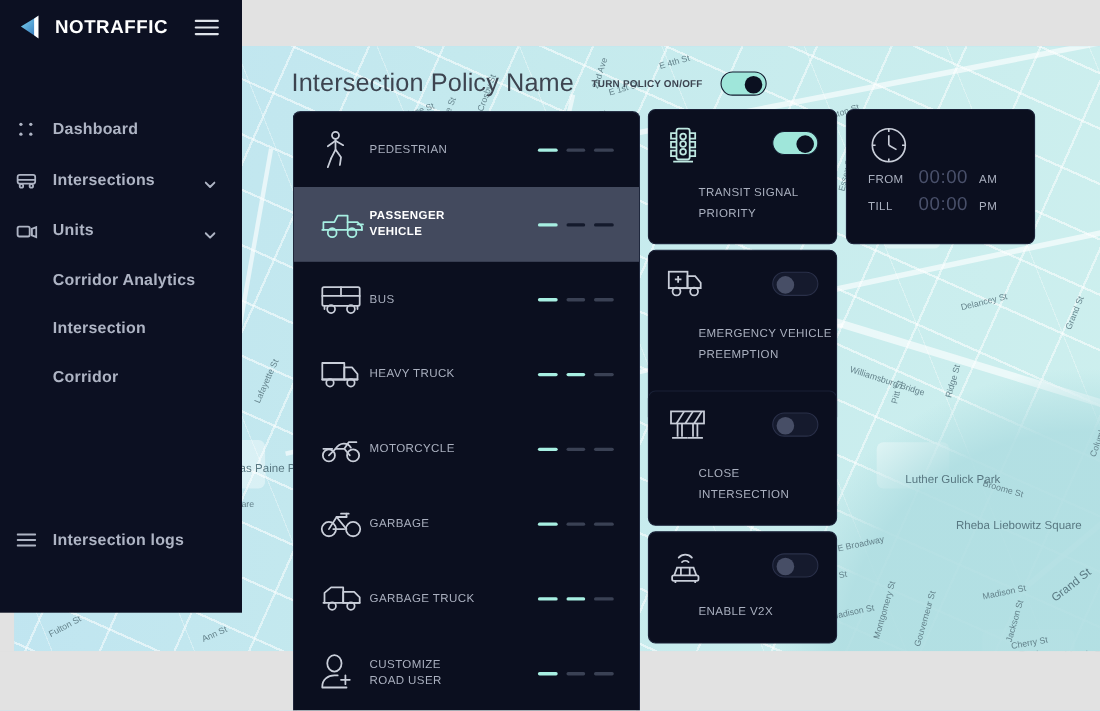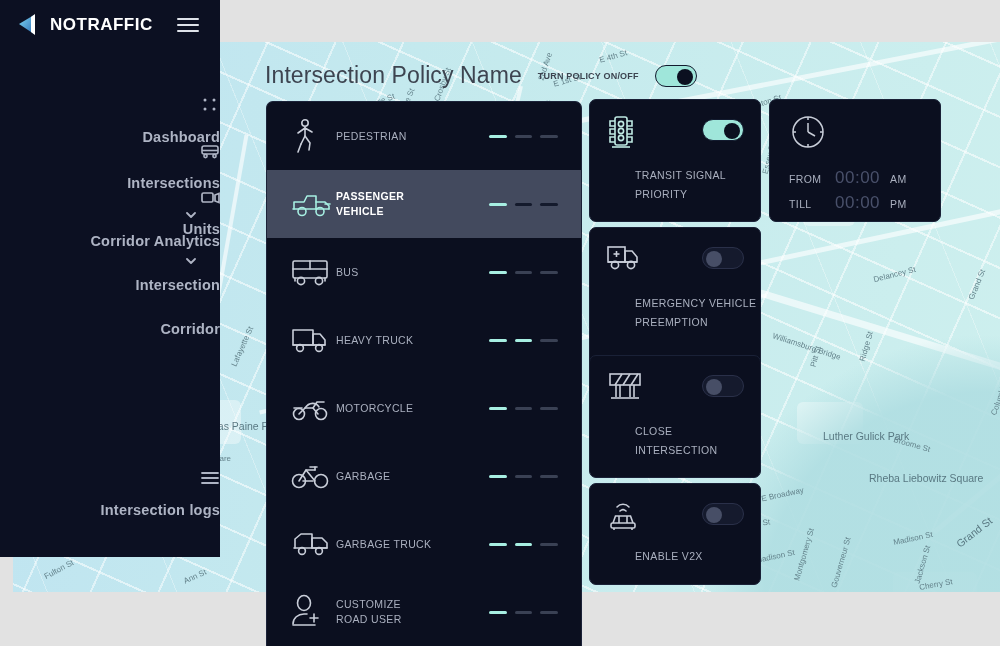--- a/index.html
+++ b/index.html
@@ -76,21 +76,21 @@
   .brand-word{
     color:#ffffff; font-size:17px; letter-spacing:.5px; font-weight:700;
   }
   .burger{
     margin-left:14px; width:22px; display:flex; flex-direction:column; gap:4px; cursor:pointer;
   }
   .burger i{ display:block; height:2px; background:#dfe3ea; border-radius:1px; }
 
   .nav{ margin-top:45px; }
   .nav-item{
-    display:flex; align-items:flex-end; height:46px; padding-left:14px; gap:14px; cursor:pointer;flex-direction:column;
+    display:flex; align-items:center; height:46px; padding-left:14px; gap:14px; cursor:pointer;
   }
   .nav-ico{ width:20px; height:20px; flex:0 0 auto; display:flex; align-items:center; justify-content:center; }
   .nav-label{ font-size:14.5px; color:#aeb4c4; font-weight:700; letter-spacing:.2px; }
   .nav-item.active .nav-label{ color:#ffffff; }
   .nav-item.sub{ padding-left:48px; height:44px; }
   .nav-item.sub .nav-label{ font-weight:700; color:#aeb4c4; }
   .chev{ margin-left:auto; margin-right:24px; width:10px; height:10px; }
   .nav-logs{ position:absolute; left:0; top:468px; width:100%; }
 
   
@@ -147,21 +147,21 @@
   #card-tsp .card-label{ top:66px; }
   #card-evp{ left:589px; top:227px; width:172px; height:159px; }
   #card-evp .card-label{ top:66px; }
   #card-close{ left:589px; top:355px; width:172px; height:123px; }
   #card-close .card-label{ top:66px; }
   #card-v2x{ left:589px; top:483px; width:172px; height:102px; }
   #card-v2x .card-label{ top:63px; }
 
   #card-clock{ left:769px; top:99px; width:172px; height:123px; }
   #card-clock .clock-ico{ position:absolute; left:19px; top:13px; }
-  .time-grid{ position:absolute; left:19px; top:68px; width:142px; }
+  .time-grid{ position:absolute; left:19px; top:51px; width:142px; }
   .time-line{ display:flex; align-items:baseline; margin-bottom:5px; }
   .t-lbl{ width:46px; font-size:10.5px; color:#aab0bf; letter-spacing:.4px; }
   .t-val{ width:55px; font-size:17px; color:#49506a; letter-spacing:.5px; }
   .t-mer{ font-size:10.5px; color:#aab0bf; letter-spacing:.4px; }
 </style>
 </head>
 <body>
 
 <div id="top-strip"></div>
 <div id="left-strip"></div>

